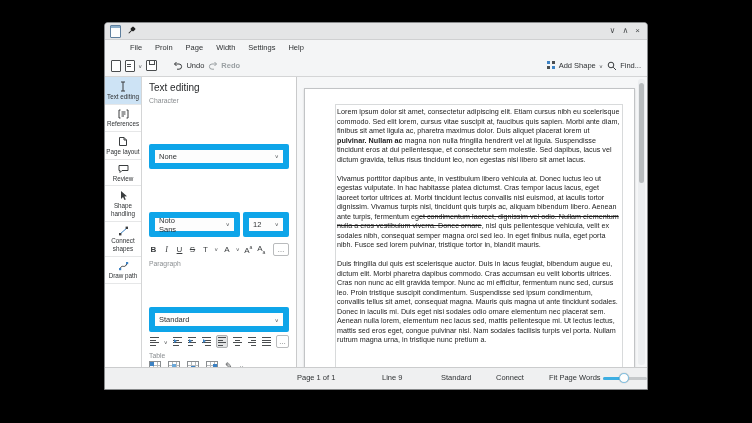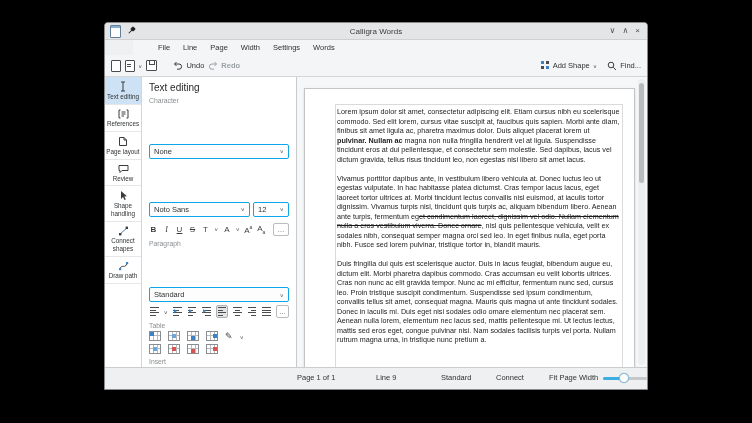--- a/index.html
+++ b/index.html
@@ -16,56 +16,56 @@
     box-shadow:inset 0 2px 0 #8aadc9;}
   .pin-icon{width:8px;height:8px;margin-left:7px;position:relative;}
   .pin-icon::before{content:"";position:absolute;left:3px;top:0;width:4px;height:4px;background:#222;border-radius:1px;transform:rotate(45deg);}
   .pin-icon::after{content:"";position:absolute;left:0;top:4px;width:5px;height:1px;background:#222;transform:rotate(135deg);}
   .win-title{position:absolute;left:0;right:0;text-align:center;font-size:8px;color:#3a3d3f;}
   .win-ctrls{margin-left:auto;display:flex;align-items:center;gap:7px;padding-right:7px;position:relative;z-index:1;}
   .win-ctrls span{font-size:8px;color:#4a4d4f;line-height:1;cursor:default;}
 
   
   .menubar{height:15px;background:#f4f5f6;display:flex;align-items:center;gap:13px;
-    padding-left:25px;flex:0 0 auto;margin-left:28px;}
+    padding-left:25px;flex:0 0 auto;}
   .menubar span{font-size:7.5px;color:#2f3234;}
 
   
   .toolbar{height:21px;background:#f4f5f6;border-bottom:1px solid #d4d5d6;
     display:flex;align-items:center;padding:0 6px;gap:4px;flex:0 0 auto;}
   .tbtn{display:flex;align-items:center;gap:3px;font-size:7.5px;color:#2f3234;}
   .tbtn.dim{color:#9aa0a3;font-weight:bold;}
   .pg-ico{width:8px;height:10px;background:#fff;border:1px solid #4a4d4f;border-radius:1px;position:relative;}
   .pg-ico.plus::after{content:"";position:absolute;left:1px;top:3px;width:4px;height:1px;background:#4a4d4f;box-shadow:0 2px 0 #4a4d4f;}
   .save-ico{width:9px;height:9px;background:#fff;border:1px solid #4a4d4f;border-radius:1px;position:relative;}
   .save-ico::before{content:"";position:absolute;left:2px;top:0;width:4px;height:3px;border:1px solid #4a4d4f;border-top:none;}
   .chev{font-size:6px;color:#5a5e60;transform:scaleY(.8);}
   .sep-gap{width:8px;}
   .arrow-svg{display:block;}
   .shape-ico{width:9px;height:9px;position:relative;}
   .shape-ico::before{content:"";position:absolute;left:0;top:0;width:3px;height:3px;background:#3c82c4;box-shadow:5px 0 0 #4a4d4f,0 5px 0 #4a4d4f,5px 5px 0 #3c82c4;}
-  .right-tools{margin-left:auto;display:flex;align-items:center;gap:10px;justify-content:flex-end;}
+  .right-tools{margin-left:auto;display:flex;align-items:center;gap:4px;justify-content:flex-end;}
 
   
   .main{flex:1;display:flex;min-height:0;}
 
   
   .sidebar{width:36px;background:#fff;border-right:1px solid #d4d5d6;flex:0 0 auto;}
   .side-item{padding:4px 1px 3px;border-bottom:1px solid #e6e7e8;display:flex;flex-direction:column;
     align-items:center;gap:1px;cursor:default;}
   .side-item.sel{background:#cde3f5;}
   .side-item .lbl{font-size:6.3px;color:#2f3234;text-align:center;line-height:1.25;}
   .side-item svg{display:block;}
 
   
   .panel{width:155px;background:#fff;border-right:1px solid #c9cacb;flex:0 0 auto;
     padding:5px 7px;box-sizing:border-box;}
   .panel-title{font-size:10px;color:#26282a;margin-bottom:2px;}
   .sec-lbl{font-size:6.8px;color:#8a8e91;margin:4px 0 2px;}
-  .combo{height:13px;border:1px solid #0ea5e9;border-radius:2px;background:#fdfdfd;
+  .combo{height:13px;border:6px solid #0ea5e9;border-radius:2px;background:#fdfdfd;
     display:flex;align-items:center;padding:0 4px;font-size:7.5px;color:#2f3234;margin-bottom:3px;margin-top:40px;}
   .combo .chev{margin-left:auto;}
   .combo-row{display:flex;gap:3px;}
   .combo-row .grow{flex:1;gap:32px;}
   .combo-row .small{width:26px;flex:0 0 auto;}
   .fmt-row{display:flex;align-items:center;gap:4px;margin:3px 0 1px;}
   .fmt{font-size:8px;color:#3a3d3f;line-height:1;width:9px;text-align:center;}
   .fmt.b{font-weight:bold;}
   .fmt.i{font-style:italic;font-family:"Liberation Serif",serif;}
   .fmt.u{text-decoration:underline;}
@@ -125,35 +125,34 @@
 </style>
 </head>
 <body>
 
 <div class="stage">
   <div class="window">
 
     <div class="titlebar">
       <div class="app-icon"></div>
       <div class="pin-icon"></div>
-      <div class="win-title">Calligra Words</div>
       <div class="win-ctrls">
         <span>∨</span>
         <span>∧</span>
         <span>×</span>
       </div>
     </div>
 
     <div class="menubar">
       <span>File</span>
-      <span>Line</span>
+      <span>Proin</span>
       <span>Page</span>
       <span>Width</span>
       <span>Settings</span>
-      <span>Words</span>
+      <span>Help</span>
     </div>
 
     <div class="toolbar">
       <div class="tbtn">
           <span class="pg-ico"></span>
         </div>
       <div class="tbtn">
         <span class="pg-ico plus"></span>
         <span class="chev">∨</span>
       </div>
@@ -376,24 +375,24 @@
           </div>
         </div>
         <div class="vscroll">
           <div class="vthumb"></div>
         </div>
       </div>
     </div>
 
     <div class="statusbar">
       <span class="sitem" style="left:192px">Page 1 of 1</span>
-      <span class="sitem" style="left:271px">Line 9</span>
+      <span class="sitem" style="left:277px">Line 9</span>
       <span class="sitem" style="left:336px">Standard</span>
       <span class="sitem" style="left:391px">Connect</span>
-      <span class="sitem" style="left:444px">Fit Page Width</span>
+      <span class="sitem" style="left:444px">Fit Page Words</span>
       <div class="slider">
         <div class="fill"></div>
         <div class="handle"></div>
       </div>
     </div>
 
   </div>
 </div>
 
 </body></html>

